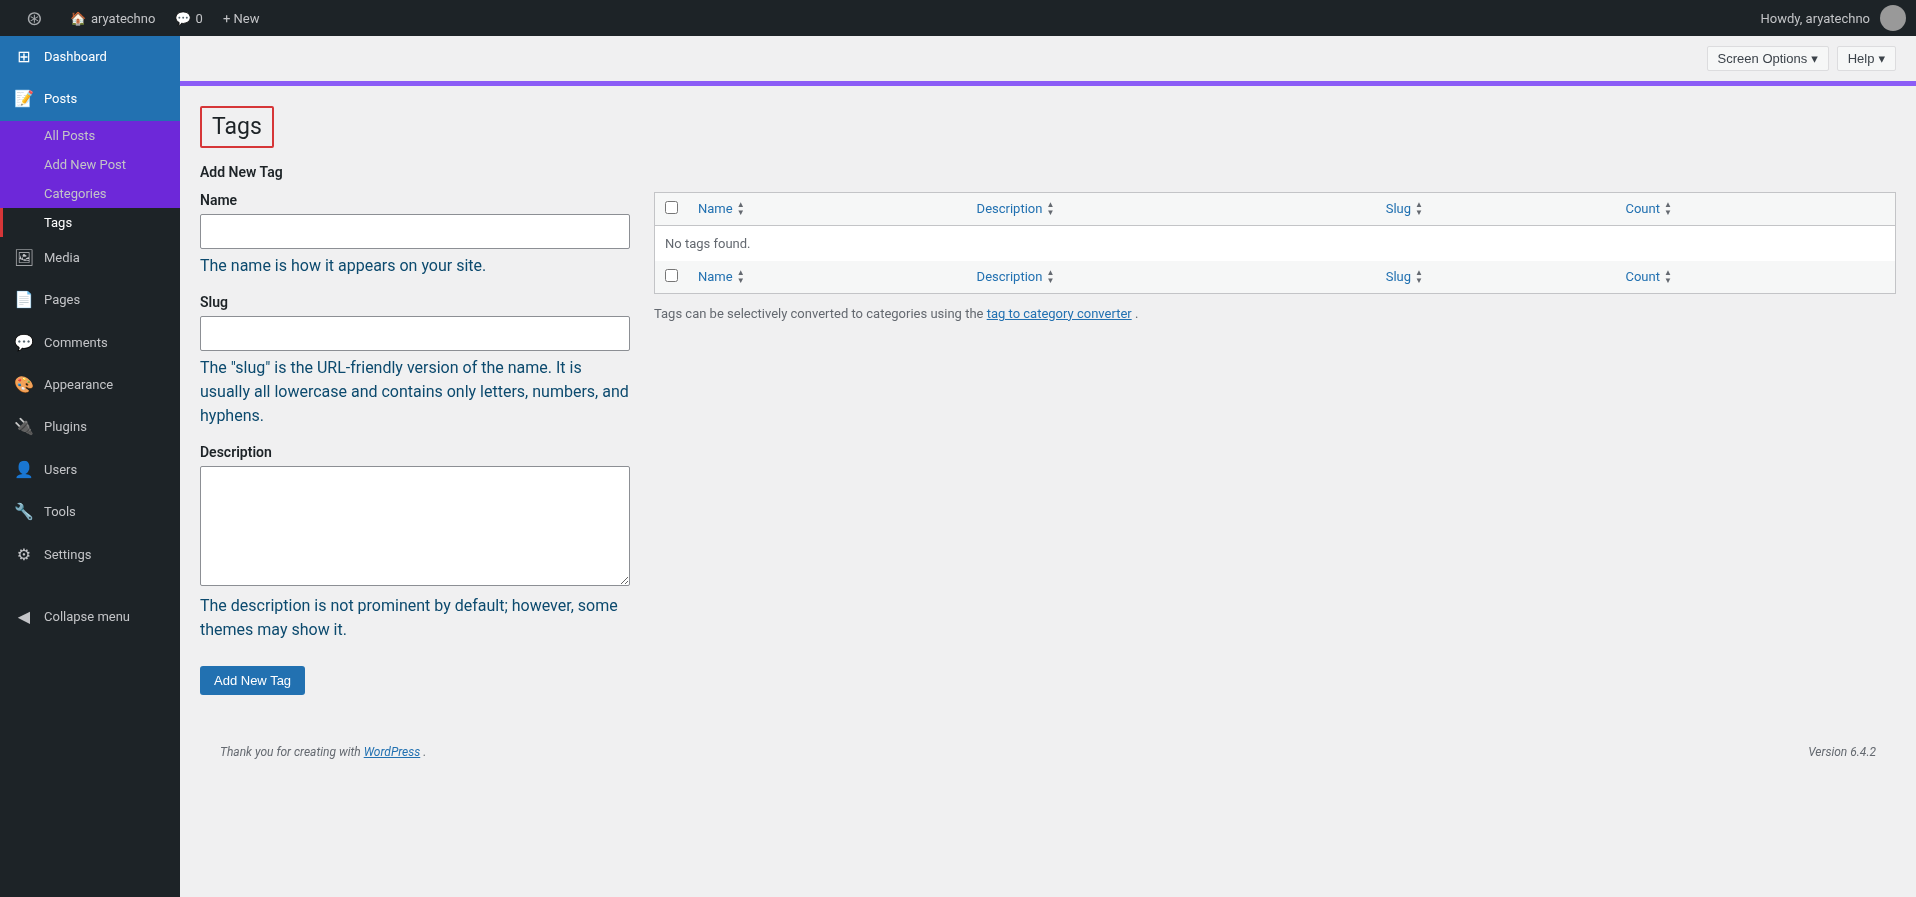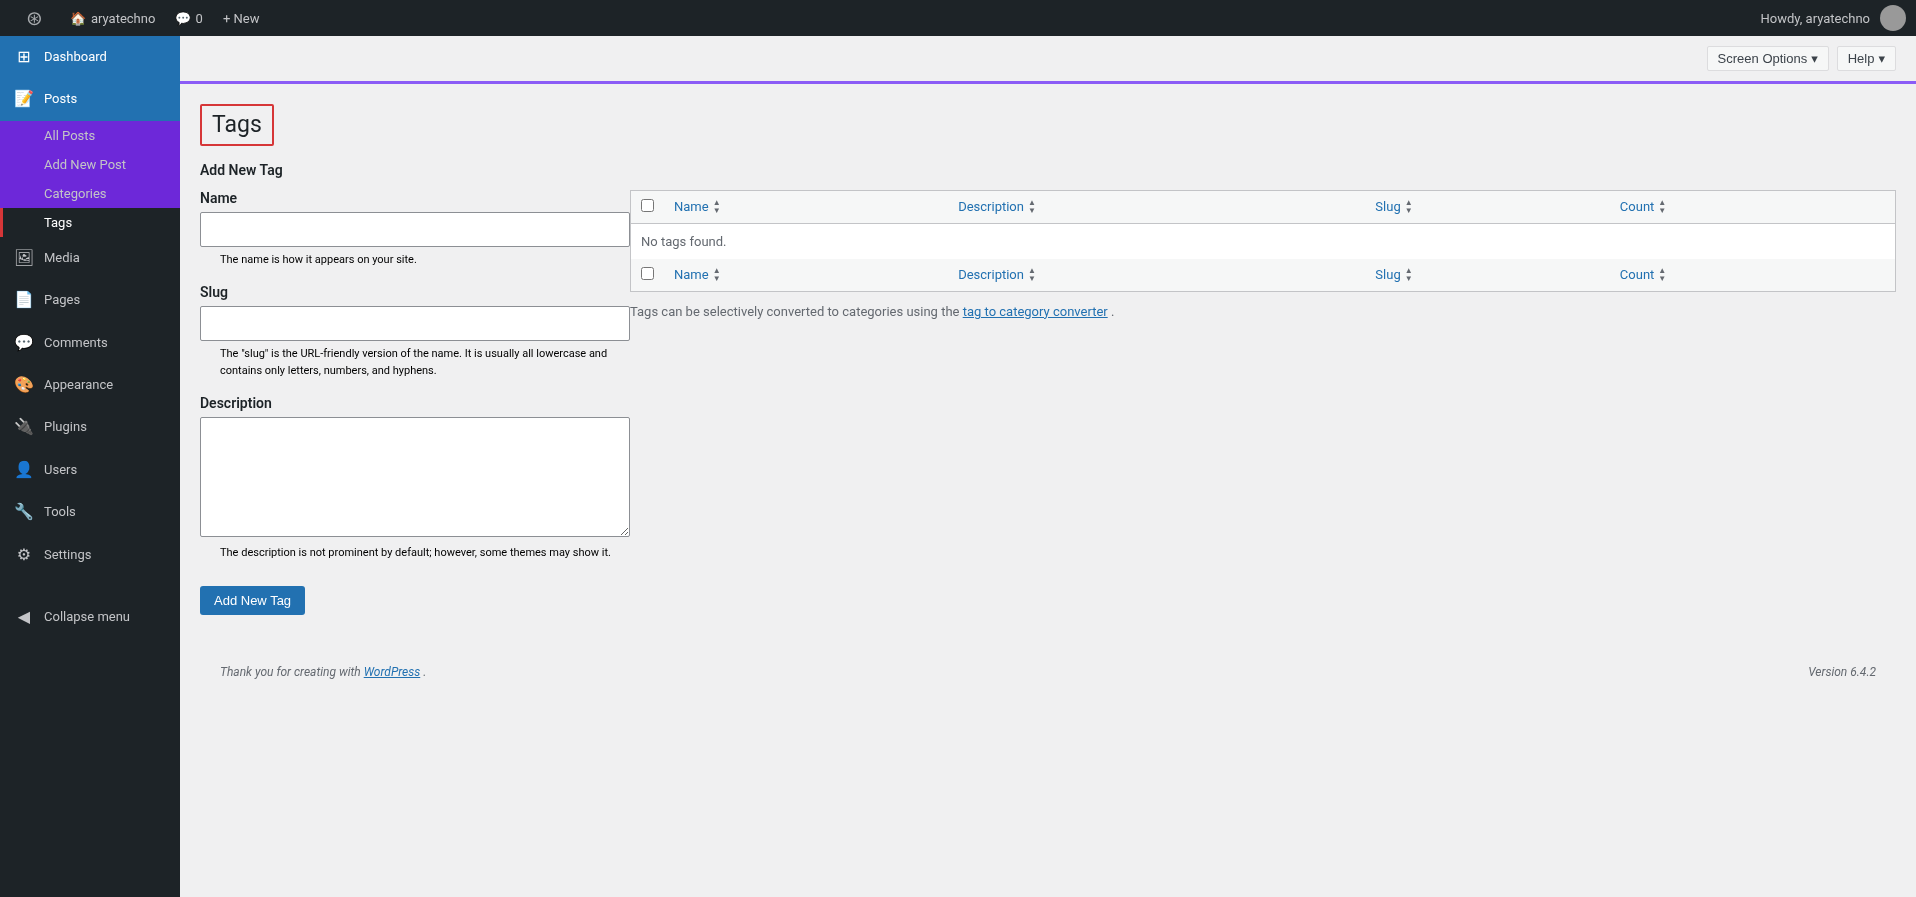--- a/index.html
+++ b/index.html
@@ -70,21 +70,21 @@
     }
 
     
     .top-header {
       background: #f0f0f1;
       display: flex;
       justify-content: flex-end;
       align-items: center;
       gap: 8px;
       padding: 10px 20px;
-      border-bottom: 3px solid #8b5cf6;
+      border-bottom: 5px solid #8b5cf6;
       margin: -20px -20px 0 -20px;
     }
     .top-btn {
       background: #f6f7f7;
       border: 1px solid #dcdcde;
       padding: 4px 10px;
       font-size: 13px;
       color: #3c434a;
       cursor: pointer;
       border-radius: 2px;
@@ -107,21 +107,21 @@
     }
     .add-new-heading {
       font-size: 14px;
       font-weight: 600;
       margin-top: 16px;
       margin-bottom: 12px;
       color: #1d2327;
     }
 
     
-    .content-flex { display: flex; margin-top: 0; }
+    .content-flex { display: flex; gap: 24px; margin-top: 0; }
 
     
     .form-area { width: 430px; flex-shrink: 0; }
     .form-group { margin-bottom: 16px; }
     .form-label { font-weight: 600; font-size: 14px; margin-bottom: 6px; display: block; color: #1d2327; }
     .form-input {
       width: 100%;
       padding: 6px 8px;
       border: 1px solid #8c8f94;
       border-radius: 2px;
@@ -135,21 +135,21 @@
       padding: 6px 8px;
       border: 1px solid #8c8f94;
       border-radius: 2px;
       font-size: 14px;
       color: #2c3338;
       background: #fff;
       resize: vertical;
       height: 120px;
       line-height: 1.5;
     }
-    .form-hint { font-size: 11px; color: #000000; margin-top: 5px; line-height: 1.5; margin-left: 20px; }
+    .form-hint { font-size: 16px; color: #0c4a6e; margin-top: 5px; line-height: 1.5; }
     .btn-primary {
       background: #2271b1;
       color: #fff;
       border: none;
       padding: 7px 14px;
       font-size: 13px;
       cursor: pointer;
       border-radius: 3px;
       font-weight: 400;
       margin-top: 8px;

